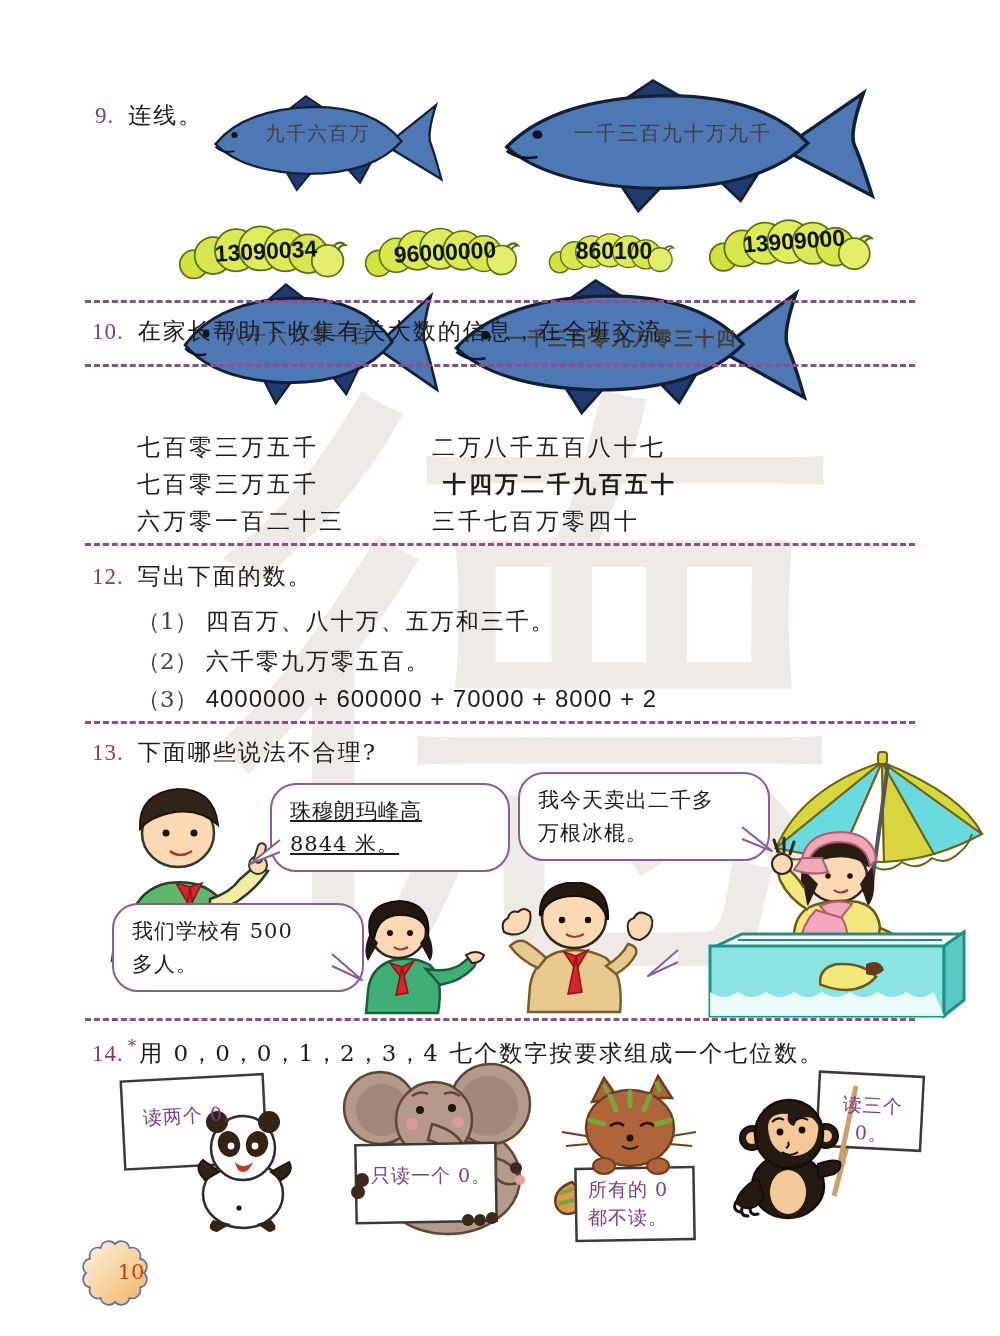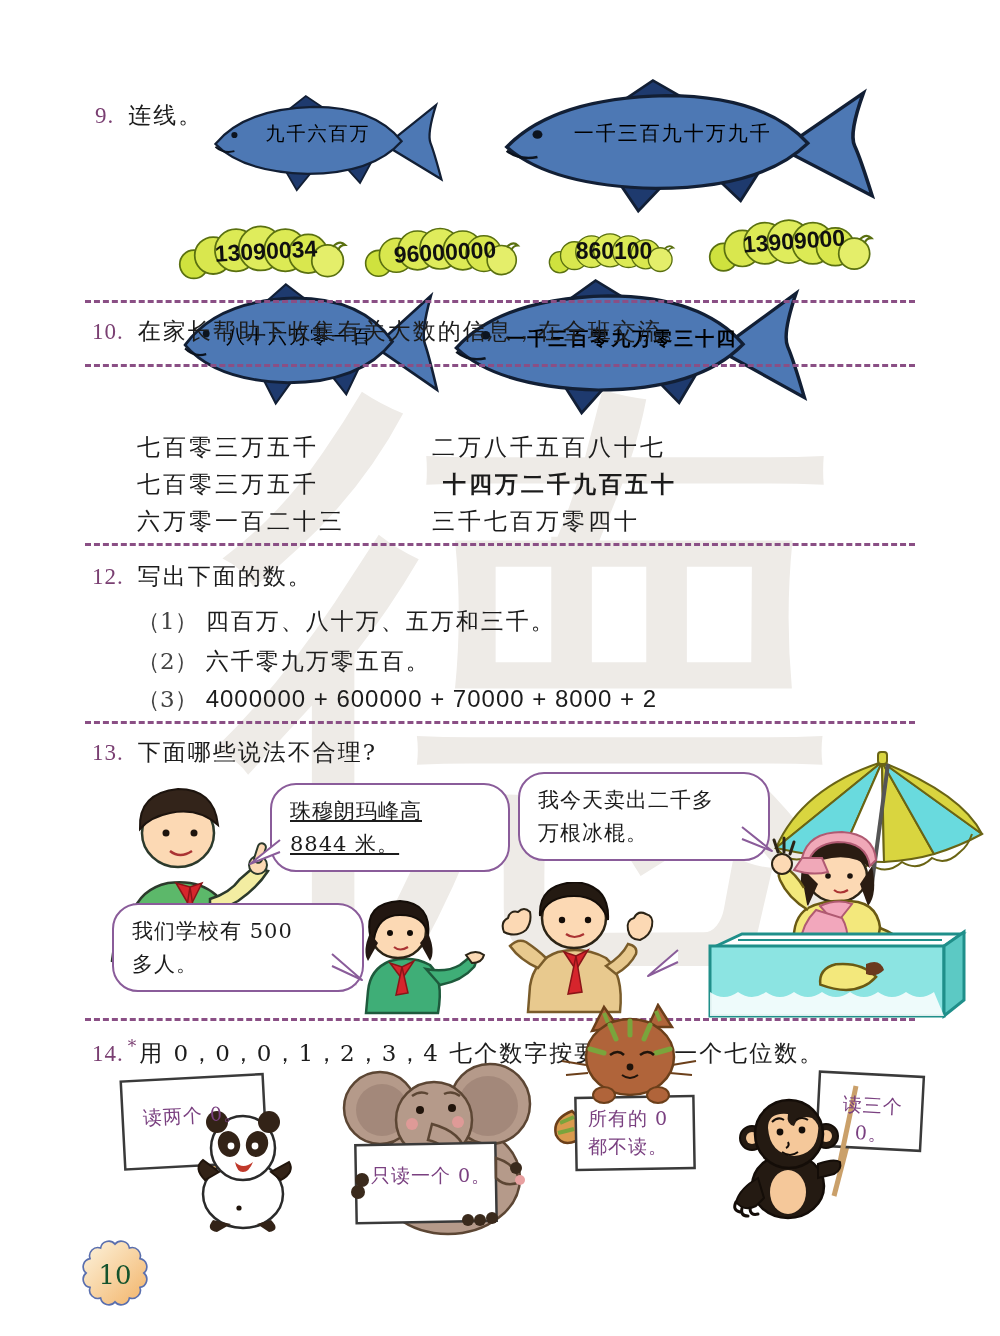--- a/index.html
+++ b/index.html
@@ -12,33 +12,33 @@
   .z{z-index:2;}
   .ex-head{font-size:23px;letter-spacing:1px;white-space:nowrap;}
   .ex-num{color:#7a3f72;font-family:"Liberation Serif",serif;margin-right:14px;}
   .star{color:#7a3f72;vertical-align:super;font-size:17px;margin-left:-10px;margin-right:2px;}
   .sep{position:absolute;left:85px;width:830px;height:0;border-top:3px dashed #8a4f85;z-index:2;}
   .cn{letter-spacing:2px;}
   .row11{font-size:23px;letter-spacing:3px;white-space:nowrap;}
   .item12{font-size:23px;white-space:nowrap;}
   .paren{color:#444;margin-right:8px;}
   .formula{font-family:"Liberation Sans",sans-serif;font-size:24px;letter-spacing:1px;}
-  .fish-label{position:absolute;color:#000000;text-align:center;white-space:nowrap;
+  .fish-label{position:absolute;color:#404040;text-align:center;white-space:nowrap;
               font-size:19px;letter-spacing:2px;z-index:3;}
   .cat-num{position:absolute;width:100%;text-align:center;color:#101010;z-index:3;
            font-family:"Liberation Sans",sans-serif;font-weight:bold;font-size:23px;}
   .bubble{position:absolute;background:#fff;border:2px solid #8a5c9a;border-radius:26px;
           font-size:21px;line-height:1.55;padding:10px 18px;z-index:4;letter-spacing:1px;}
   .pre{white-space:pre-line;}
   .tail{position:absolute;z-index:5;}
   .sign-text{position:absolute;color:#7a4080;font-size:19px;line-height:1.45;text-align:center;
              letter-spacing:1px;z-index:5;}
   .badge{position:absolute;left:82px;top:1240px;width:66px;height:66px;z-index:3;}
-  .badge-num{position:absolute;left:0;top:20px;width:66px;text-align:center;font-size:26px;
-             color:#14532d;z-index:4;}
+  .badge-num{position:absolute;left:16px;top:20px;width:66px;text-align:center;font-size:21px;
+             color:#c2410c;z-index:4;}
   svg{display:block;}
 </style>
 </head>
 <body>
 
 <div class="page">
 
   <div class="watermark">德</div>
 
   <div class="abs z ex-head" style="left:95px;top:100px;">
@@ -362,21 +362,21 @@
       <circle cx="140" cy="162" r="6" fill="#3a2a1c"></circle>
         <circle cx="152" cy="162" r="6" fill="#3a2a1c"></circle>
         <circle cx="164" cy="160" r="6" fill="#3a2a1c"></circle>
       <path d="M168,100 q20,6 24,24 q-14,6 -24,-4 Z" fill="#b59a8a" stroke="#5c4634" stroke-width="2.5"></path>
       <circle cx="188" cy="110" r="6" fill="#3a2a1c"></circle>
         <circle cx="192" cy="122" r="5" fill="#e8a0a0"></circle>
     </svg>
     <div class="sign-text" style="left:38px;top:104px;width:130px;">只读一个 0。</div>
   </div>
 
-  <div class="abs z" style="left:552px;top:1003px;">
+  <div class="abs z" style="left:552px;top:1074px;">
     <svg width="155" height="172" viewBox="0 0 155 172">
       <path d="M20,108 Q0,116 4,132 Q10,144 24,138 Q34,132 30,118 Z" fill="#d99a4e" stroke="#6b3f1a" stroke-width="2.5"></path>
       <path d="M8,120 l14,-6 M6,130 l16,-4" stroke="#7aa43c" stroke-width="4"></path>
       <path d="M40,28 L52,4 L66,24 Z" fill="#b0643a" stroke="#6b3f1a" stroke-width="2.5"></path>
       <path d="M96,24 L106,2 L120,24 Z" fill="#b0643a" stroke="#6b3f1a" stroke-width="2.5"></path>
       <path d="M52,10 L56,20 M104,8 L108,18" stroke="#7aa43c" stroke-width="4"></path>
       <ellipse cx="78" cy="54" rx="44" ry="38" fill="#b0643a" stroke="#6b3f1a" stroke-width="2.5"></ellipse>
       <path d="M58,22 l6,14 M78,18 l0,14 M98,22 l-6,14 M38,46 l14,4 M118,46 l-14,4" stroke="#7aa43c" stroke-width="5" stroke-linecap="round"></path>
       <path d="M58,52 q8,-6 14,0 M88,52 q8,-6 14,0" stroke="#20140b" stroke-width="2.5" fill="none"></path>
       <circle cx="78" cy="64" r="3.4" fill="#20140b"></circle>

